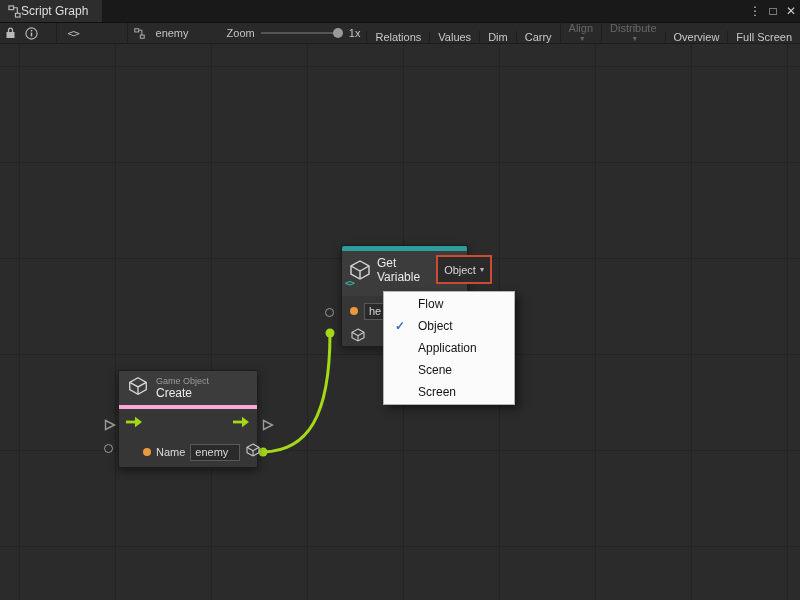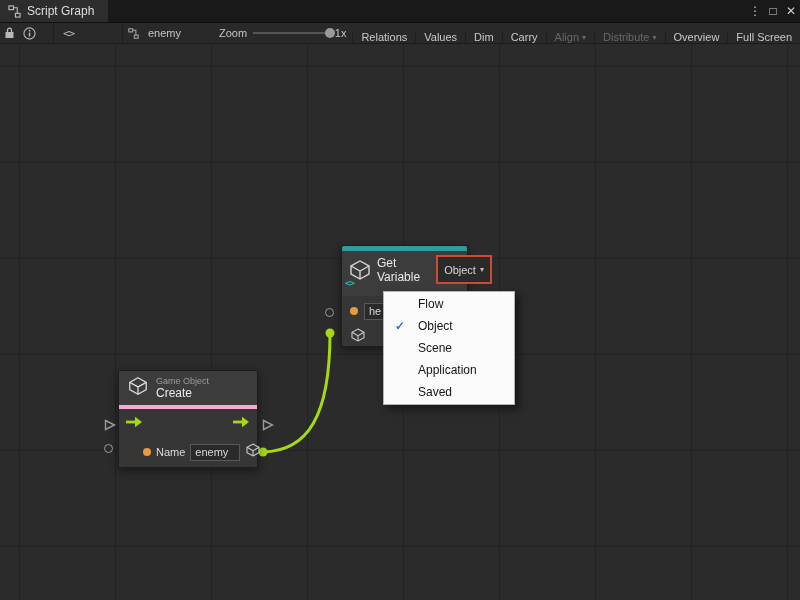--- a/index.html
+++ b/index.html
@@ -3,42 +3,42 @@
 <meta charset="utf-8">
 <style>
   * { margin:0; padding:0; box-sizing:border-box; }
   html,body { width:800px; height:600px; overflow:hidden; background:#191919;
               font-family:"Liberation Sans", sans-serif; }
   .app { position:relative; width:800px; height:600px; }
 
   
   .titlebar { position:absolute; top:0; left:0; right:0; height:22px;
               background:#191919; display:flex; align-items:stretch; }
-  .doc-tab { display:flex; align-items:center; gap:6px; padding:0 14px 0 8px;
+  .doc-tab { display:flex; align-items:center; padding:0 14px 0 8px;
              background:#2d2d2d; color:#dedede; font-size:12px; }
   .win-controls { margin-left:auto; display:flex; align-items:center; }
   .win-btn { width:18px; height:22px; display:flex; align-items:center; justify-content:center;
              color:#cfcfcf; font-size:12px; cursor:default; }
 
   
   .toolbar { position:absolute; top:22px; left:0; right:0; height:22px;
              background:#292929; border-top:1px solid #101010; border-bottom:1px solid #1c1c1c;
              display:flex; align-items:center; font-size:11px; color:#c4c4c4; }
   .tb-iconbtn { width:22px; height:100%; display:flex; align-items:center; justify-content:center; }
   .sep { width:1px; height:100%; background:#1e1e1e; }
   .tb-label { padding:0 6px; }
   .code-glyph { font-family:"DejaVu Sans Mono", monospace; font-size:11px; color:#bbb; letter-spacing:-1px; }
   .slider { position:relative; width:86px; height:22px; }
   .slider .track { position:absolute; left:0; right:0; top:10px; height:2px; background:#555; }
   .slider .handle { position:absolute; left:72px; top:6px; width:10px; height:10px;
                     border-radius:50%; background:#9a9a9a; }
   .tb-buttons { margin-left:auto; display:flex; height:100%; align-items:flex-end; }
   .tb-btn { display:flex; align-items:center; padding:0 8px; border-left:1px solid #1e1e1e;
             color:#c9c9c9; white-space:nowrap; }
-  .tb-btn.disabled { color:#676767; }
+  .tb-btn.disabled { color:#676767;flex-direction:column; }
   .tb-btn .arr { font-size:8px; margin-left:3px; }
 
   
   .canvas { position:absolute; top:44px; left:0; width:800px; height:556px;
             background-color:#2b2b2b;
             background-image:
               linear-gradient(to right, #232323 1px, transparent 1px),
               linear-gradient(to bottom, #232323 1px, transparent 1px);
             background-size:96px 96px; background-position:19px 22px; }
 
@@ -272,26 +272,26 @@
       <div class="menu-item">
         <span class="check"></span>
         <span>Flow</span>
       </div>
       <div class="menu-item">
         <span class="check">✓</span>
         <span>Object</span>
       </div>
       <div class="menu-item">
         <span class="check"></span>
+        <span>Application</span>
+      </div>
+      <div class="menu-item">
+        <span class="check"></span>
         <span>Scene</span>
       </div>
       <div class="menu-item">
         <span class="check"></span>
-        <span>Application</span>
-      </div>
-      <div class="menu-item">
-        <span class="check"></span>
-        <span>Saved</span>
+        <span>Screen</span>
       </div>
     </div>
 
   </div>
 </div>
 
 </body></html>

